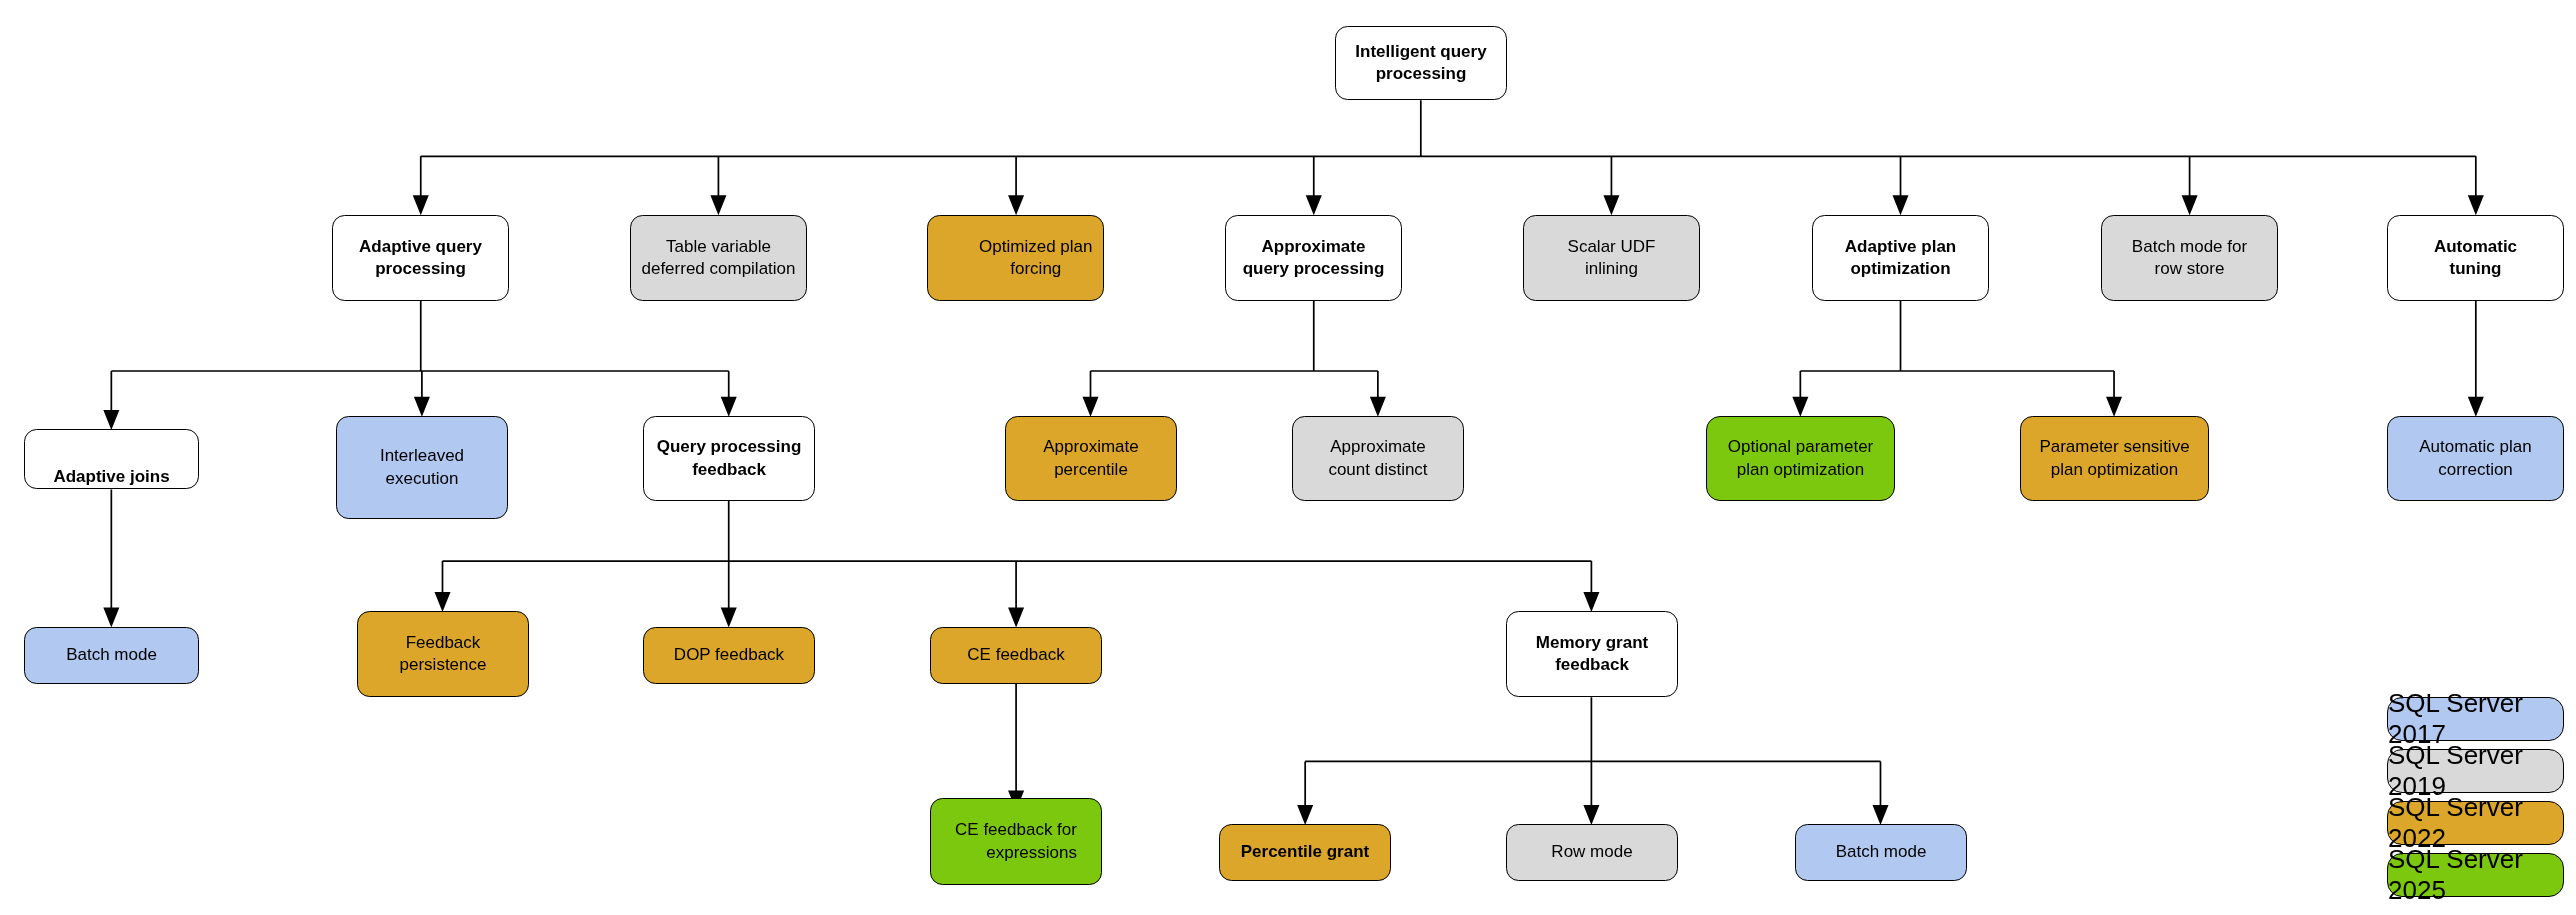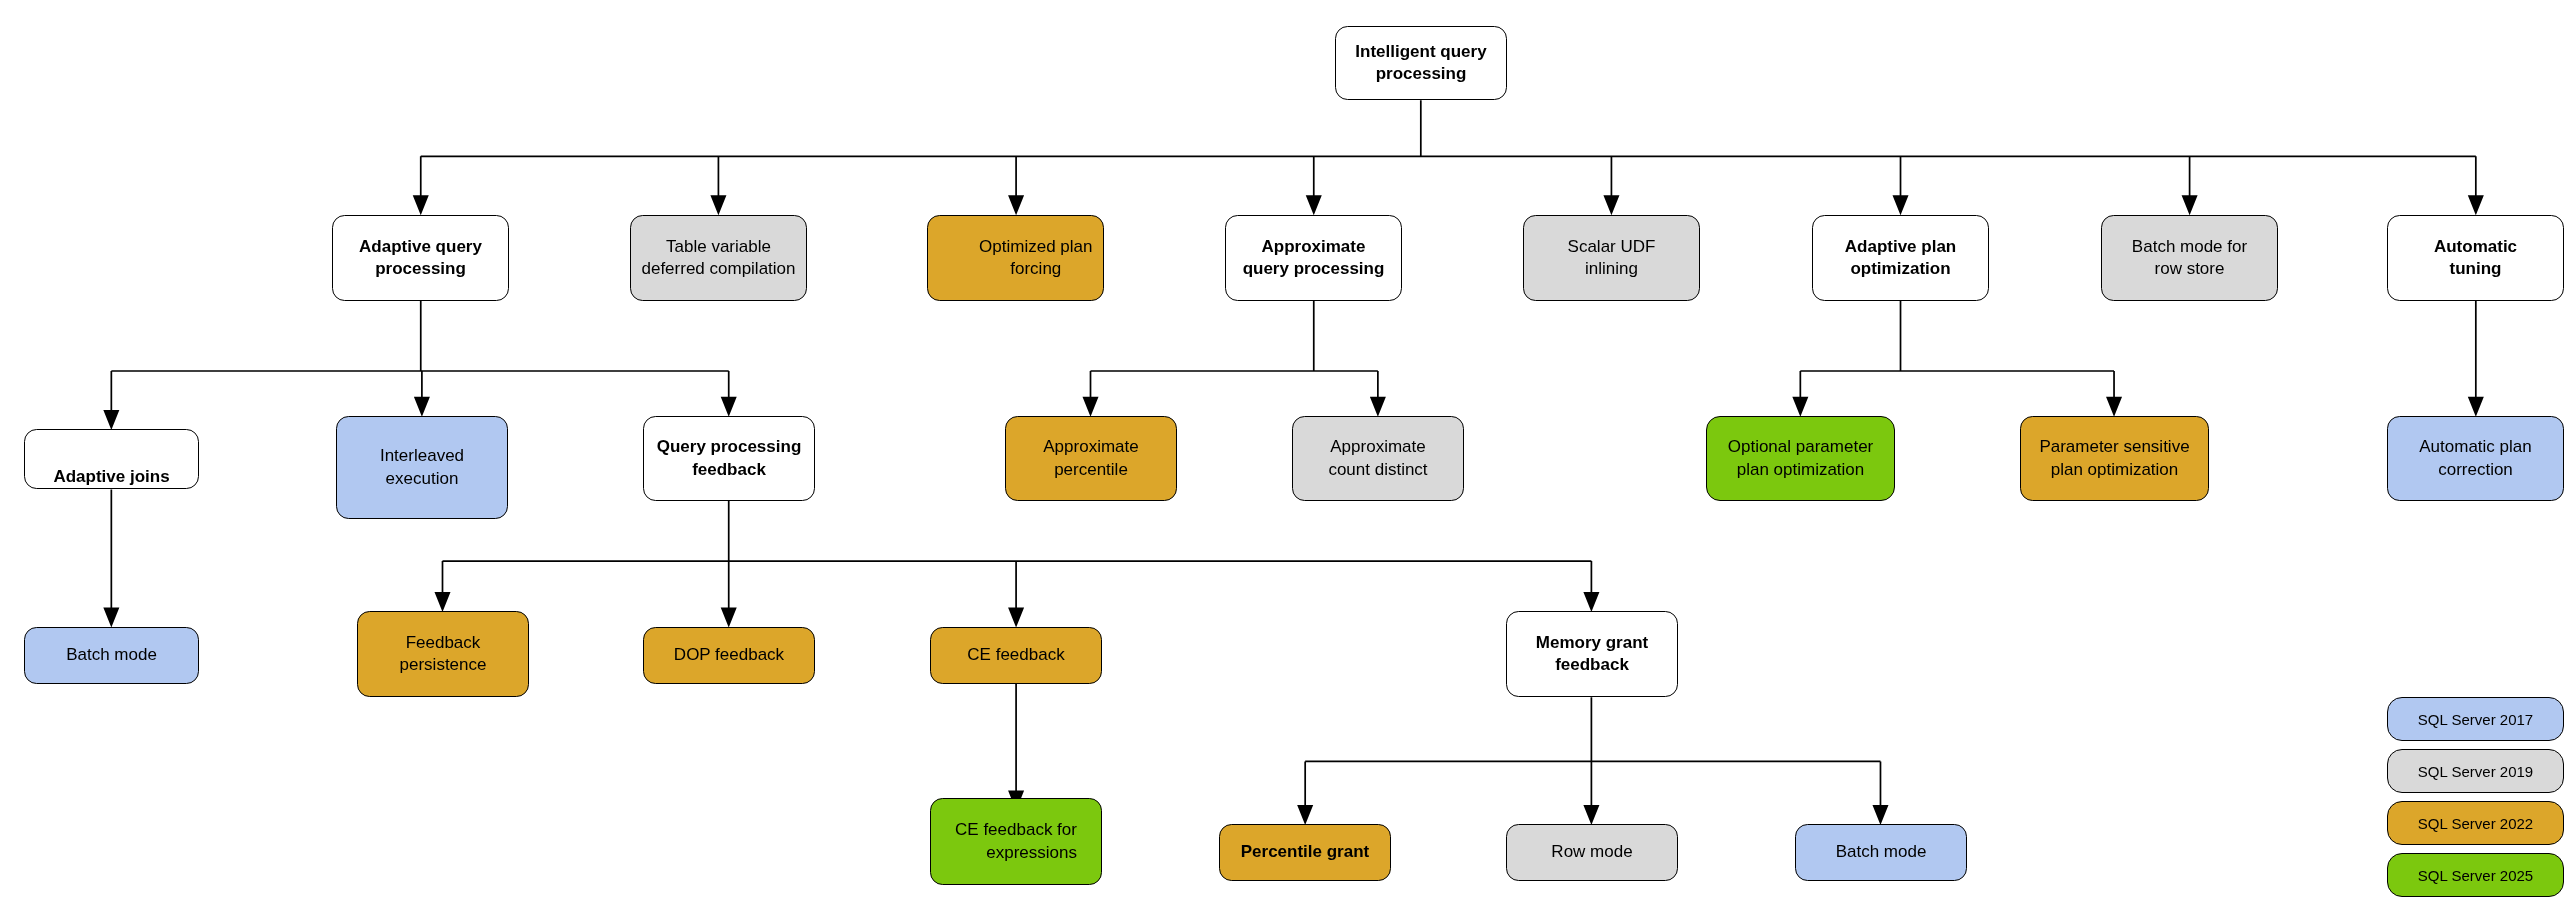--- a/index.html
+++ b/index.html
@@ -18,21 +18,21 @@
   }
   .node.bold{font-weight:bold;}
   #legend{
     position:absolute;left:2387px;top:697px;z-index:2;
     display:flex;flex-direction:column;gap:8px;
   }
   .legend-item{
     width:177px;height:44px;box-sizing:border-box;
     border:1.7px solid #000;border-radius:15px;
     display:flex;align-items:center;justify-content:center;
-    font-size:15px;
+    font-size:26px;
   }
 </style>
 </head>
 <body>
 
 <svg id="edges" width="2576" height="916" viewBox="0 0 4500 1600">
   <path id="edge-lines" fill="none" stroke-width="3" d="M 2482 175 L 2482 273 M 735 273 L 4325 273 M 735 273 L 735 345 M 1255 273 L 1255 345 M 1775 273 L 1775 345 M 2295 273 L 2295 345 M 2815 273 L 2815 345 M 3320 273 L 3320 345 M 3825 273 L 3825 345 M 4325 273 L 4325 345 M 735 525 L 735 648 M 194.5 648 L 1273 648 M 194.5 648 L 194.5 720 M 737 648 L 737 697 M 1273 648 L 1273 697 M 2295 525 L 2295 648 M 1905 648 L 2407 648 M 1905 648 L 1905 697 M 2407 648 L 2407 697 M 3320 525 L 3320 648 M 3145 648 L 3693 648 M 3145 648 L 3145 697 M 3693 648 L 3693 697 M 4325 525 L 4325 697 M 194.5 855 L 194.5 1065 M 1273 875 L 1273 980 M 773 980 L 2780 980 M 773 980 L 773 1038 M 1273 980 L 1273 1065 M 1775 980 L 1775 1065 M 2780 980 L 2780 1038 M 1775 1195 L 1775 1385 M 2780 1218 L 2780 1330 M 2280 1330 L 3285 1330 M 2280 1330 L 2280 1410 M 2780 1330 L 2780 1410 M 3285 1330 L 3285 1410 " stroke="#000000"></path>
   <path id="edge-arrows" stroke="none" d="M 721 341 L 749 341 L 735 376 Z M 1241 341 L 1269 341 L 1255 376 Z M 1761 341 L 1789 341 L 1775 376 Z M 2281 341 L 2309 341 L 2295 376 Z M 2801 341 L 2829 341 L 2815 376 Z M 3306 341 L 3334 341 L 3320 376 Z M 3811 341 L 3839 341 L 3825 376 Z M 4311 341 L 4339 341 L 4325 376 Z M 180.5 716 L 208.5 716 L 194.5 751 Z M 723 693 L 751 693 L 737 728 Z M 1259 693 L 1287 693 L 1273 728 Z M 1891 693 L 1919 693 L 1905 728 Z M 2393 693 L 2421 693 L 2407 728 Z M 3131 693 L 3159 693 L 3145 728 Z M 3679 693 L 3707 693 L 3693 728 Z M 4311 693 L 4339 693 L 4325 728 Z M 180.5 1061 L 208.5 1061 L 194.5 1096 Z M 759 1034 L 787 1034 L 773 1069 Z M 1259 1061 L 1287 1061 L 1273 1096 Z M 1761 1061 L 1789 1061 L 1775 1096 Z M 2766 1034 L 2794 1034 L 2780 1069 Z M 1761 1381 L 1789 1381 L 1775 1416 Z M 2266 1406 L 2294 1406 L 2280 1441 Z M 2766 1406 L 2794 1406 L 2780 1441 Z M 3271 1406 L 3299 1406 L 3285 1441 Z " fill="#000000"></path>
 </svg>
 

